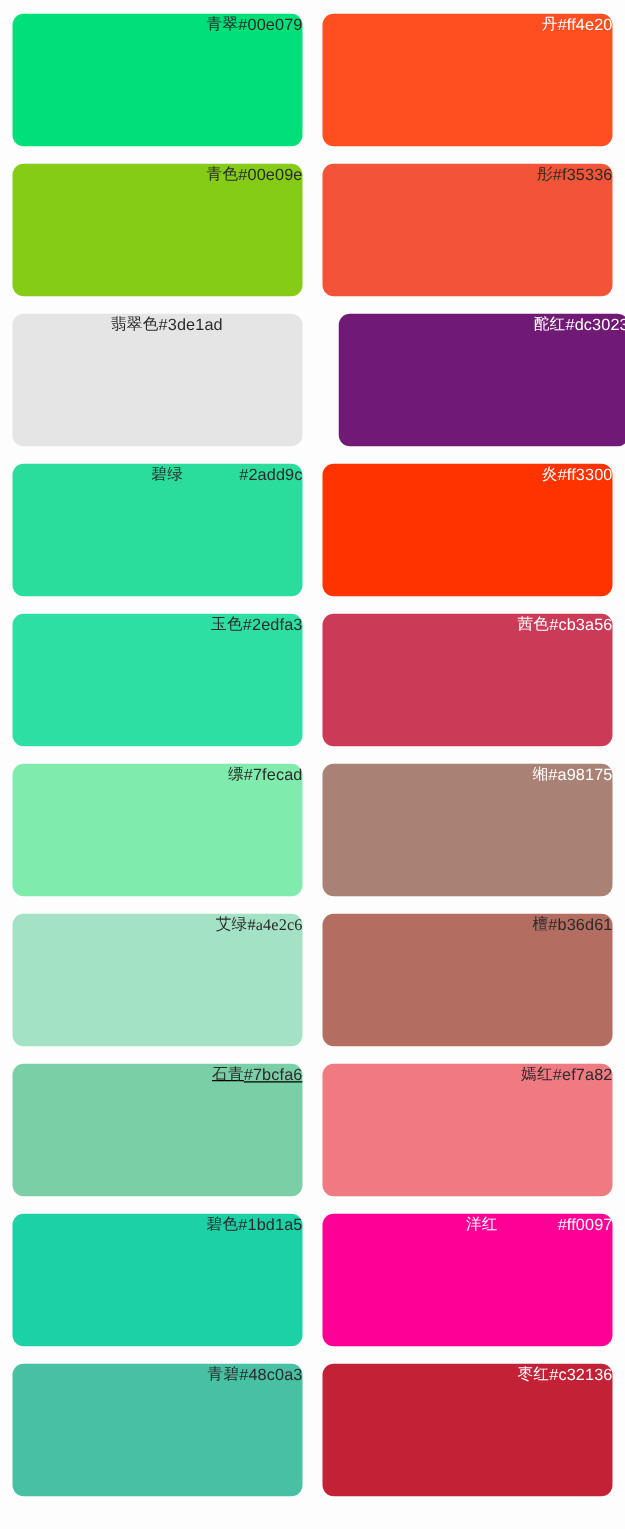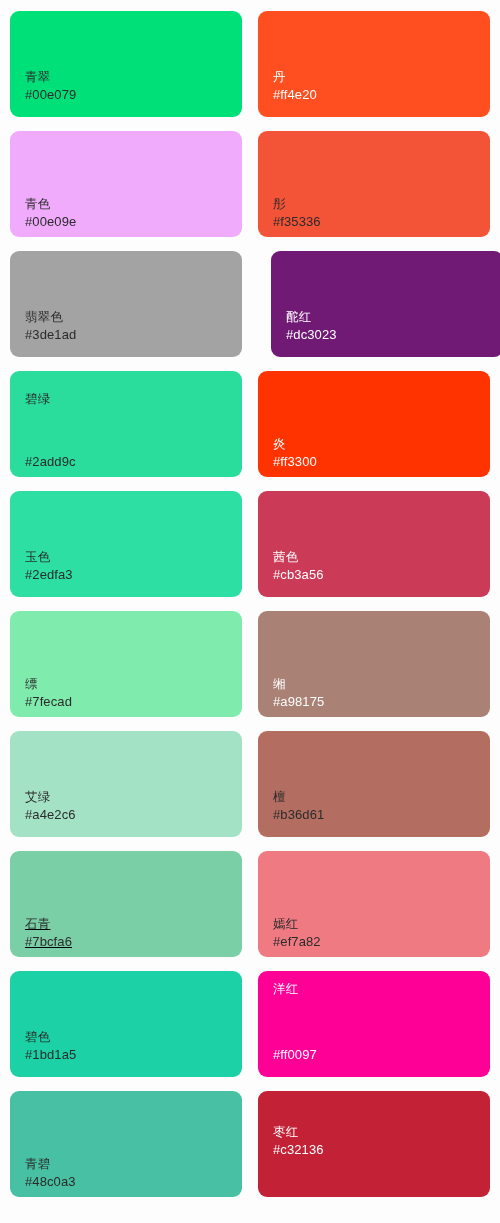--- a/index.html
+++ b/index.html
@@ -29,21 +29,20 @@
     align-content: start;
   }
 
   .swatch {
     position: relative;
     width: 232px;
     height: 106px;
     border-radius: 9px;
     overflow: hidden;
     display: flex;
-    flex-direction: column;
     justify-content: flex-end;
     padding: 0 0 13px 15px;
   }
   .swatch.lift-b { padding-bottom: 13px; }
   .swatch.lift-c { padding-bottom: 6px; }
 
   .swatch-name {
     font-size: 12.5px;
     line-height: 17px;
     letter-spacing: 0.2px;
@@ -72,29 +71,29 @@
 
 <div class="palette-grid">
     <div class="swatch lift-b text-dark" style="background-color: rgb(0, 224, 121);">
       <div class="swatch-name">青翠</div>
       <div class="swatch-hex">#00e079</div>
     </div>
     <div class="swatch lift-b text-light" style="background-color: rgb(255, 78, 32);">
       <div class="swatch-name">丹</div>
       <div class="swatch-hex">#ff4e20</div>
     </div>
-    <div class="swatch lift-c text-dark" style="background-color: #f0abfc;">
+    <div class="swatch lift-c text-dark" style="background-color: #84cc16;">
       <div class="swatch-name">青色</div>
       <div class="swatch-hex">#00e09e</div>
     </div>
     <div class="swatch lift-c text-dark" style="background-color: rgb(243, 83, 54);">
       <div class="swatch-name">彤</div>
       <div class="swatch-hex">#f35336</div>
     </div>
-    <div class="swatch lift-b text-dark" style="background-color: #a3a3a3;">
+    <div class="swatch lift-b text-dark" style="background-color: #e5e5e5; justify-content: center;">
       <div class="swatch-name">翡翠色</div>
       <div class="swatch-hex">#3de1ad</div>
     </div>
     <div class="swatch lift-b text-light" style="background-color: #701a75; margin-left: 13px;">
       <div class="swatch-name">酡红</div>
       <div class="swatch-hex">#dc3023</div>
     </div>
     <div class="swatch lift-c text-dark" style="background-color: rgb(42, 221, 156); gap: 45px;">
       <div class="swatch-name">碧绿</div>
       <div class="swatch-hex">#2add9c</div>
@@ -112,21 +111,21 @@
       <div class="swatch-hex">#cb3a56</div>
     </div>
     <div class="swatch lift-c text-dark" style="background-color: rgb(127, 236, 173);">
       <div class="swatch-name">缥</div>
       <div class="swatch-hex">#7fecad</div>
     </div>
     <div class="swatch lift-c text-light" style="background-color: rgb(169, 129, 117);">
       <div class="swatch-name">缃</div>
       <div class="swatch-hex">#a98175</div>
     </div>
-    <div class="swatch lift-b text-dark" style="background-color: rgb(164, 226, 198);">
+    <div class="swatch lift-b text-dark" style="background-color: rgb(164, 226, 198); font-family: Liberation Serif, serif;">
       <div class="swatch-name">艾绿</div>
       <div class="swatch-hex">#a4e2c6</div>
     </div>
     <div class="swatch lift-b text-dark" style="background-color: rgb(179, 109, 97);">
       <div class="swatch-name">檀</div>
       <div class="swatch-hex">#b36d61</div>
     </div>
     <div class="swatch lift-c text-dark" style="background-color: rgb(123, 207, 166); text-decoration: underline;">
       <div class="swatch-name">石青</div>
       <div class="swatch-hex">#7bcfa6</div>
@@ -140,17 +139,17 @@
       <div class="swatch-hex">#1bd1a5</div>
     </div>
     <div class="swatch lift-b text-light" style="background-color: rgb(255, 0, 151); gap: 48px;">
       <div class="swatch-name">洋红</div>
       <div class="swatch-hex">#ff0097</div>
     </div>
     <div class="swatch lift-c text-dark" style="background-color: rgb(72, 192, 163);">
       <div class="swatch-name">青碧</div>
       <div class="swatch-hex">#48c0a3</div>
     </div>
-    <div class="swatch lift-c text-light" style="background-color: rgb(195, 33, 54); justify-content: center;">
+    <div class="swatch lift-c text-light" style="background-color: rgb(195, 33, 54);">
       <div class="swatch-name">枣红</div>
       <div class="swatch-hex">#c32136</div>
     </div>
   </div>
 
 </body></html>

